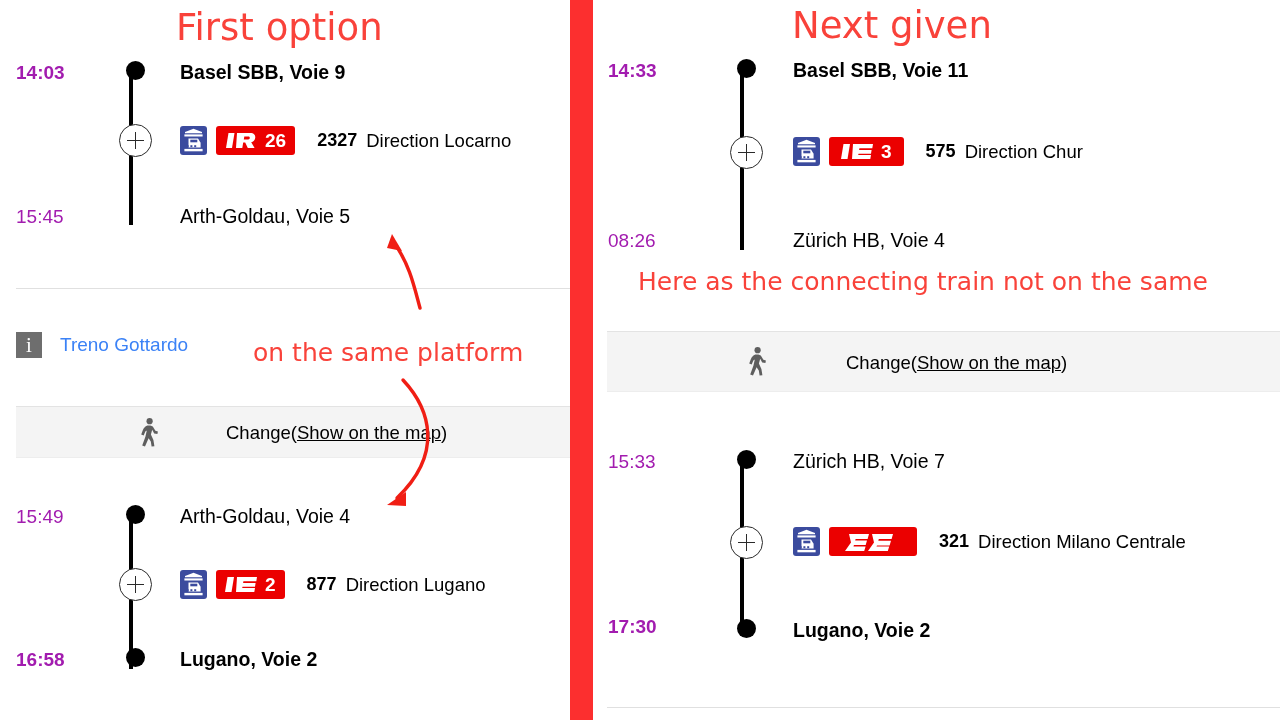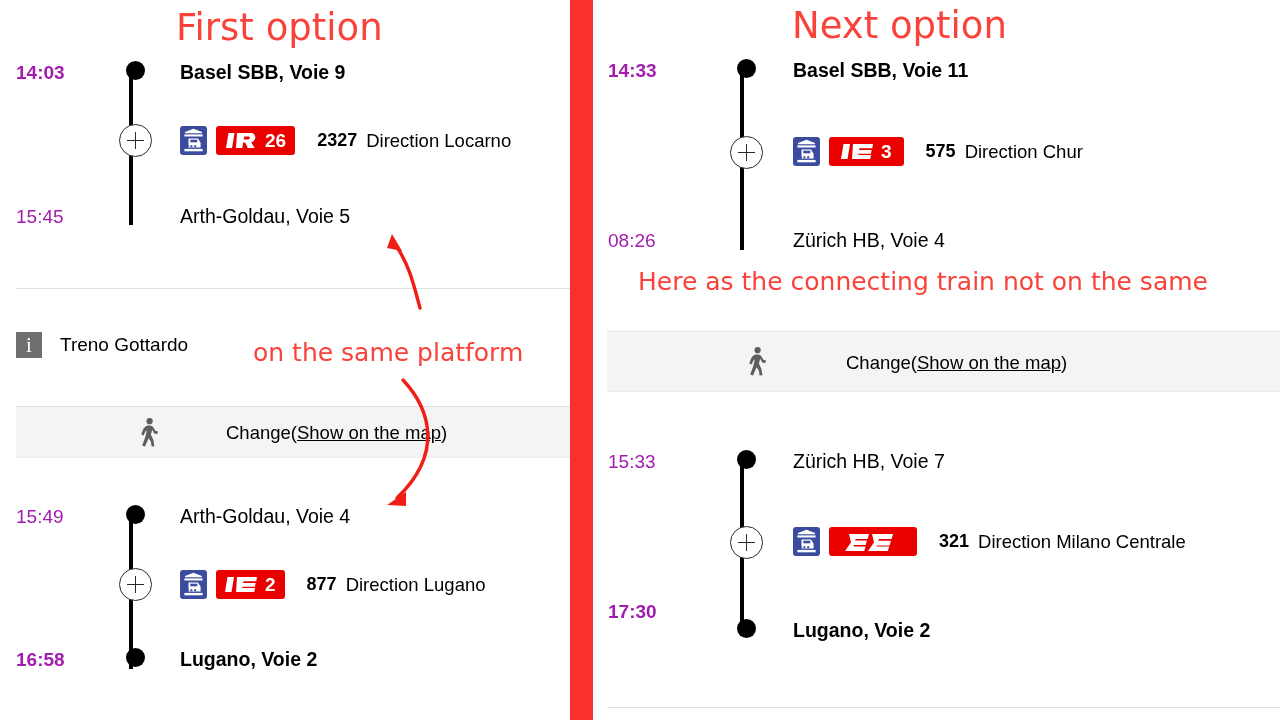--- a/index.html
+++ b/index.html
@@ -161,21 +161,21 @@
     font-size: 21px;
     display: flex;
     align-items: center;
     justify-content: center;
     line-height: 1;
     flex: 0 0 auto;
   }
   .note-text {
     margin-left: 18px;
     font-size: 19px;
-    color: #000000;
+    color: #3b82f6;
     white-space: nowrap;
   }
 
   
   .change-row {
     position: absolute;
     background: #f4f4f4;
     border-top: 1px solid #e3e3e3;
     border-bottom: 1px solid #ededed;
     display: flex;
@@ -318,21 +318,21 @@
     <svg class="arrow-svg" style="left:375px; top:372px;" width="140" height="145">
       <path d="M28 8 C 56 38, 68 82, 22 126" stroke="#f01e14" stroke-width="3.4" fill="none" stroke-linecap="round"></path>
       <path d="M12 133 L31 120 L31 134 Z" fill="#f01e14"></path>
     </svg>
   </div>
 
   <div class="divider-bar"></div>
 
   <div class="panel panel-right">
 
-    <div class="anno anno-title" style="left:199px; top:2px;">Next option</div>
+    <div class="anno anno-title" style="left:199px; top:2px;">Next given</div>
 
     <div class="leg">
       <div class="tl-line" style="left:147px; top:70px; height:180px;"></div>
       <div class="tl-dot" style="left:144px; top:59px;"></div>
       <div class="tl-plus" style="left:137px; top:136px;"></div>
 
       <div class="time bold" style="left:15px; top:60px;">14:33</div>
       <div class="station bold" style="left:200px; top:59px;">Basel SBB, Voie 11</div>
 
       <div class="svc" style="left:200px; top:137px;">
@@ -403,21 +403,21 @@
           <svg class="mark" width="50" height="20" viewBox="0 0 50 20">
             <path d="M4 2 L24 2 L22.6 7 L10.6 7 L10.2 8.6 L22 8.6 L20.7 13 L8.9 13 L8.5 14.4 L20.6 14.4 L19.2 19 L0 19 L6 10.5 Z" fill="#ffffff"></path>
             <path d="M27 2 L48 2 L46.6 7 L33.8 7 L33.3 8.8 L46 8.8 L44.6 13.4 L32 13.4 L31.5 14.4 L44.2 14.4 L42.8 19 L23 19 L29 10.5 Z" fill="#ffffff"></path>
           </svg>
           <span class="num"></span>
         </div>
         <span class="svc-number">321</span>
         <span class="svc-direction">Direction Milano Centrale</span>
       </div>
 
-      <div class="time bold" style="left:15px; top:601px;">17:30</div>
+      <div class="time bold" style="left:15px; top:616px;">17:30</div>
       <div class="station bold" style="left:200px; top:619px;">Lugano, Voie 2</div>
     </div>
 
     <div class="hairline" style="left:14px; top:707px; width:673px;"></div>
 
     <div class="anno anno-body" style="left:45px; top:266px;">Here as the connecting train not on the same</div>
   </div>
 
 </div>
 

